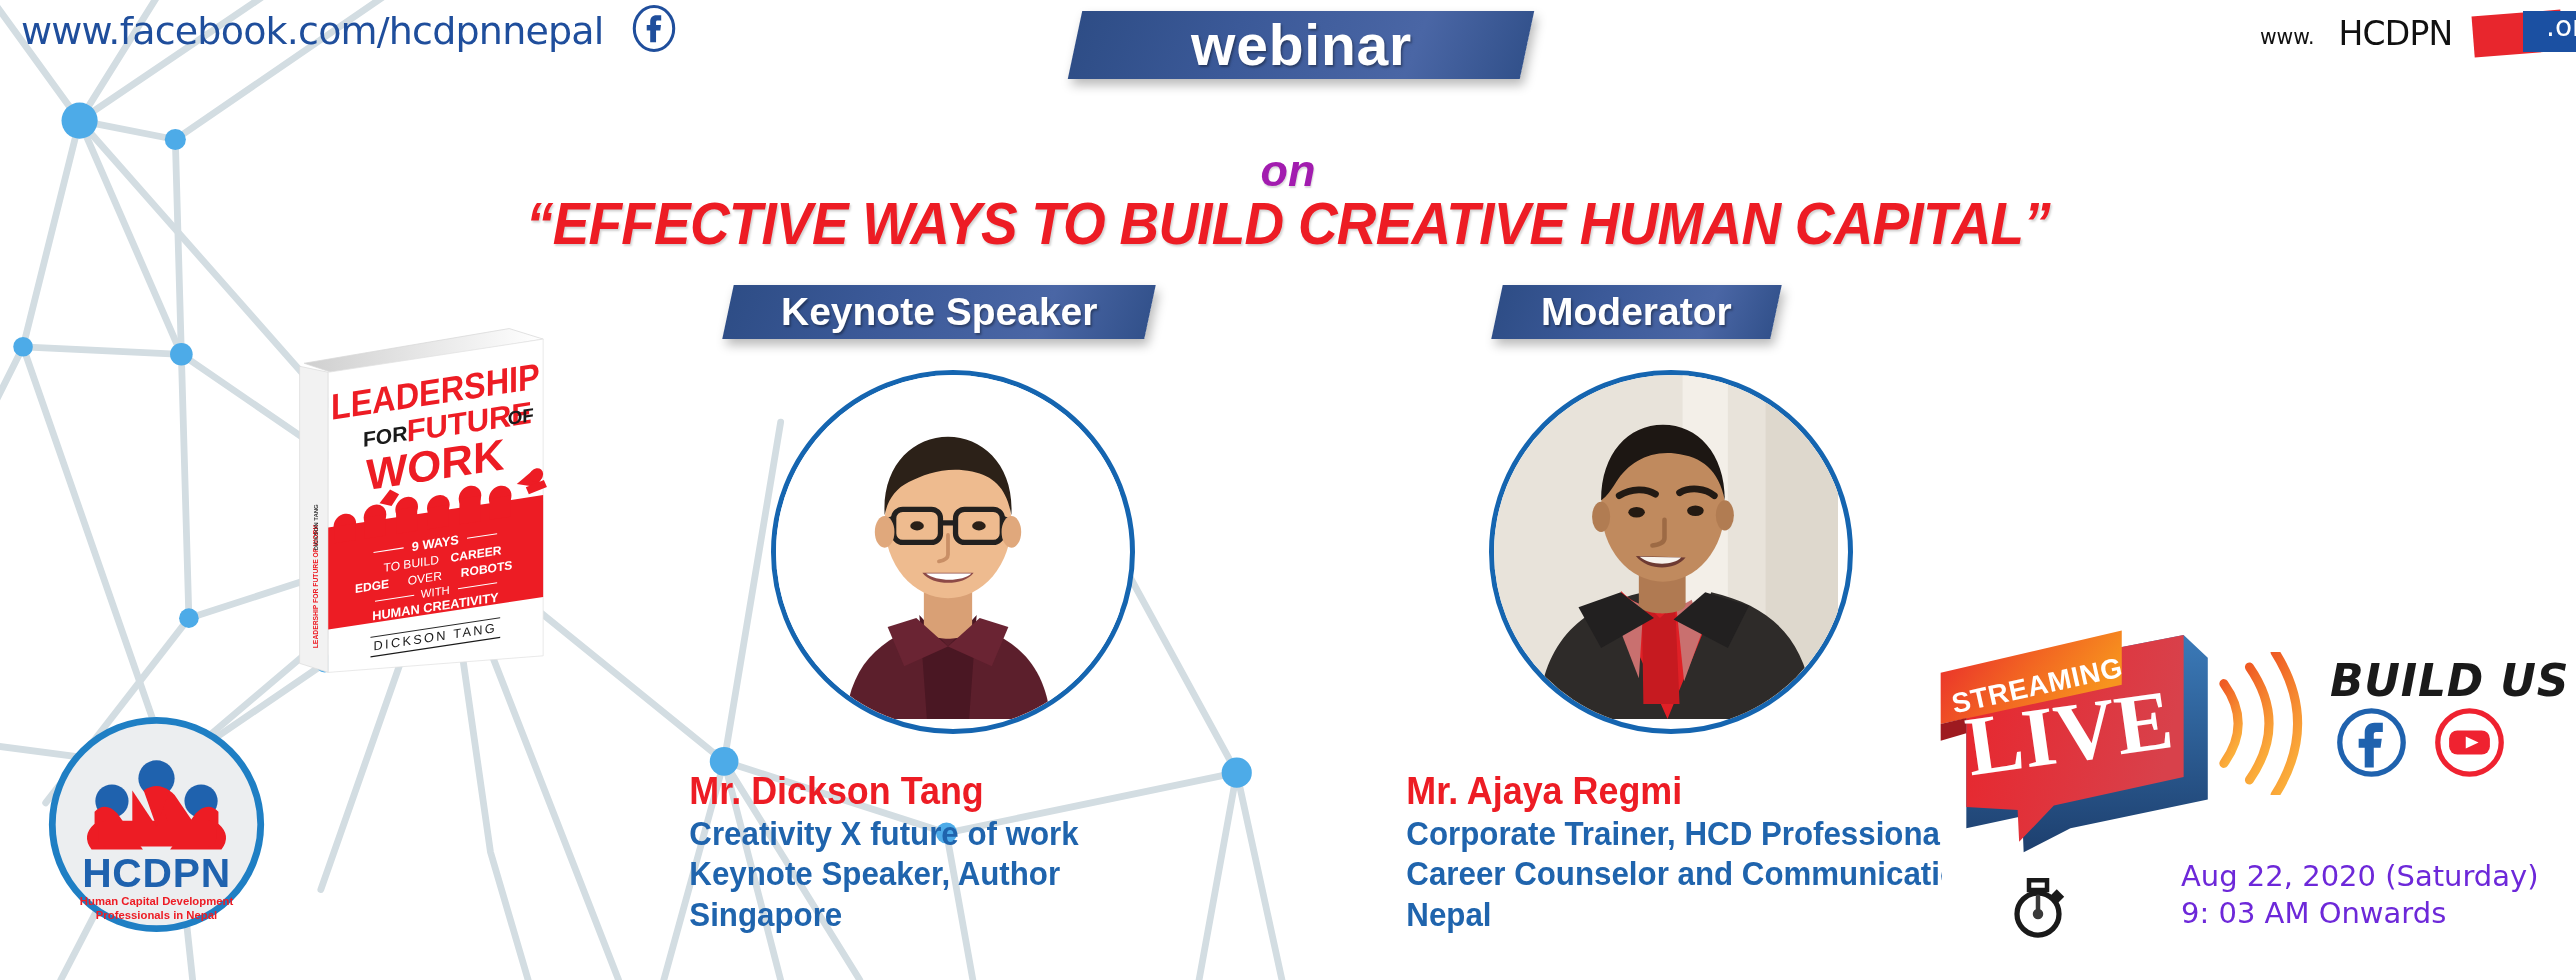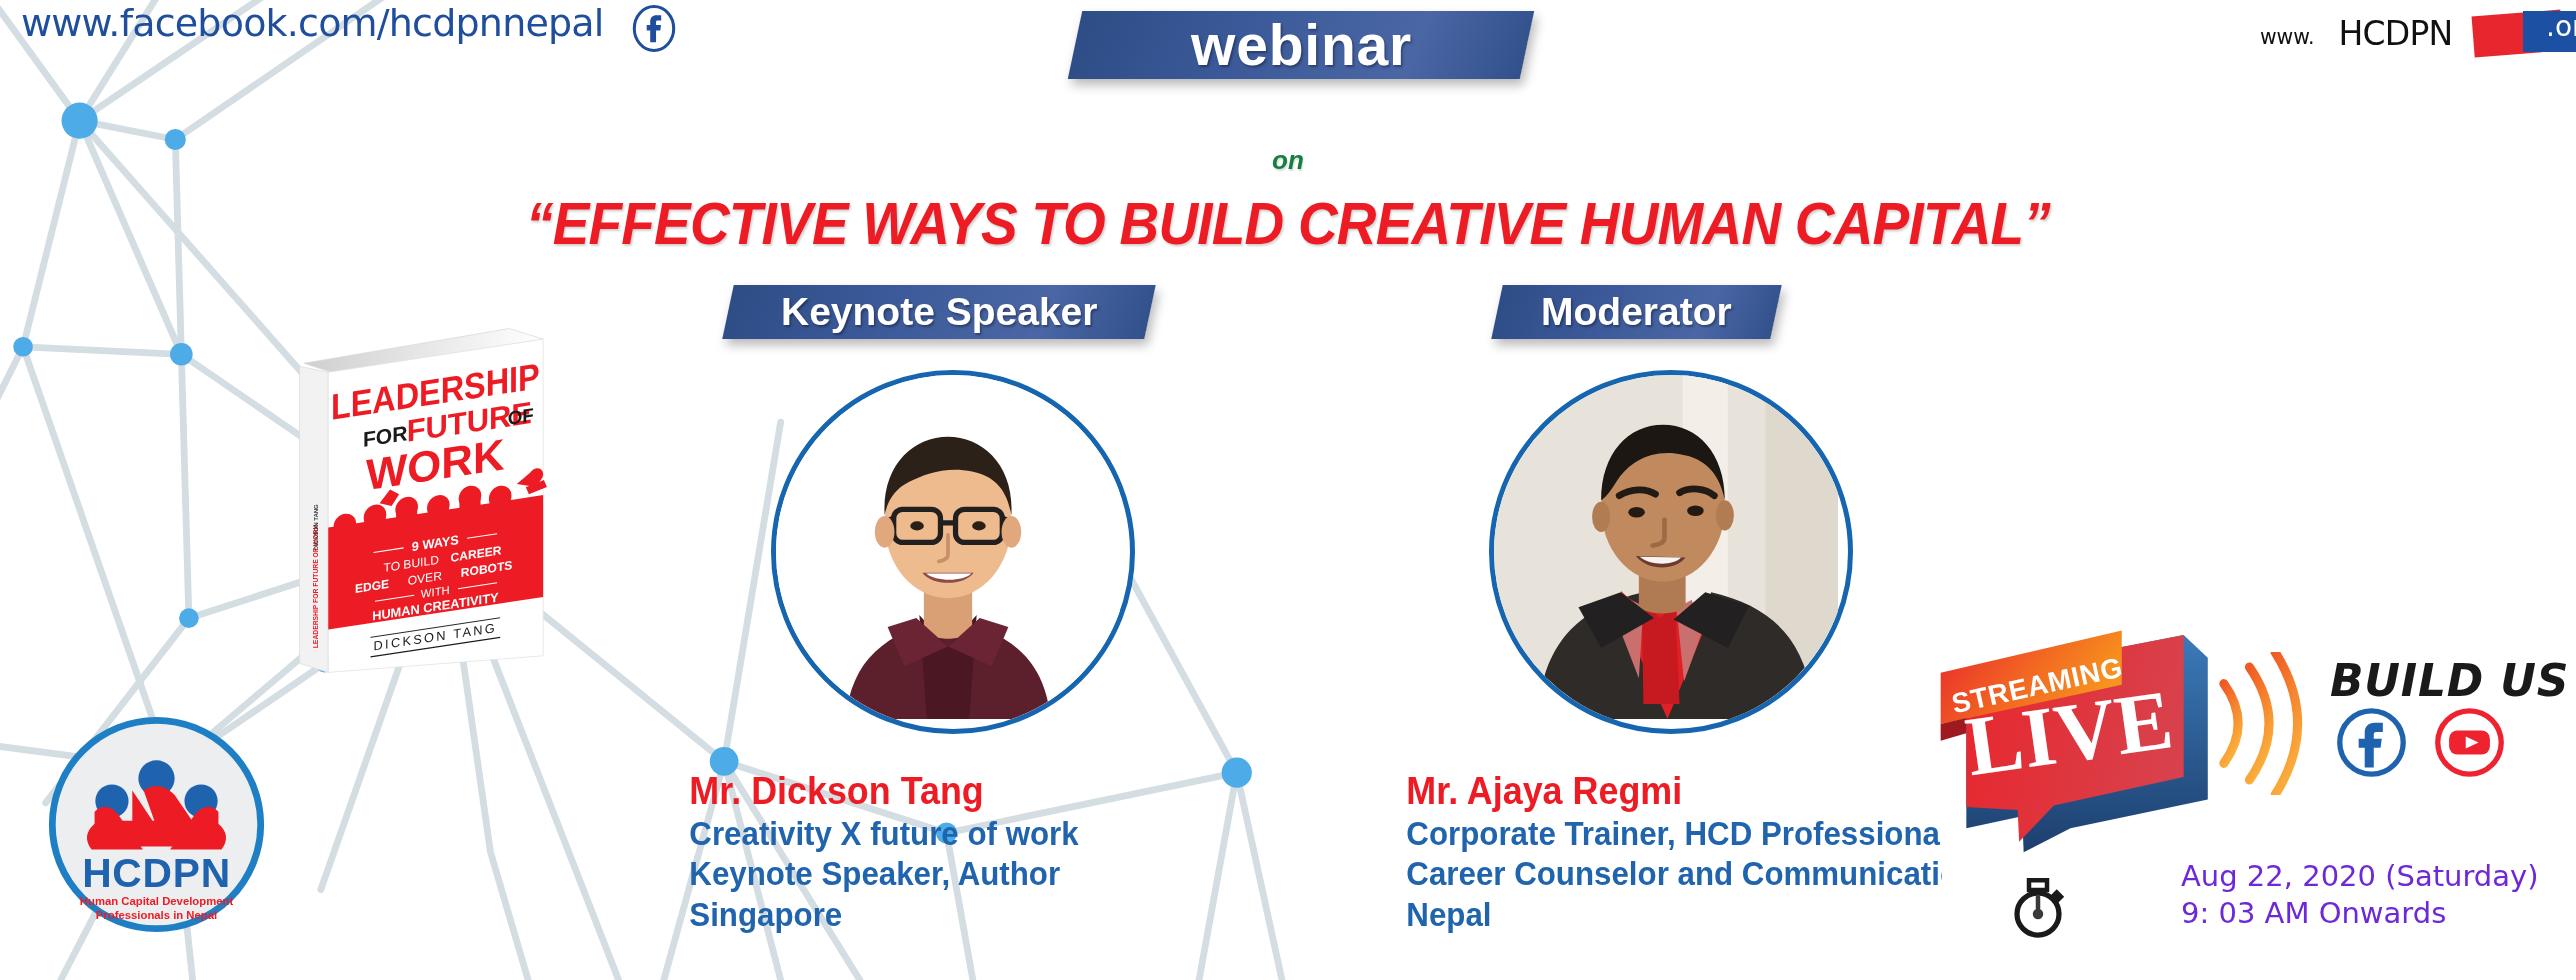--- a/index.html
+++ b/index.html
@@ -20,21 +20,21 @@
     display:flex;align-items:center;justify-content:center;
   }
   .ribbon > span{
     transform:skewX(12deg);
     color:#fff;font-weight:bold;white-space:nowrap;
     text-shadow:1.5px 1.5px 2.3px rgba(0,0,0,.35);
   }
 
   
   #fb-url{
-    position:absolute;left:21px;top:1px;
+    position:absolute;left:21px;top:9px;
     font-size:38px;color:#1f4e9c;letter-spacing:-0.8px;
     font-family:"DejaVu Sans",sans-serif;
   }
   #fb-url-icon{
     position:absolute;left:632px;top:4.5px;width:44px;height:47px;
   }
 
   
   #webinar{left:1075px;top:10.6px;width:452px;height:68px;}
   #webinar span{font-size:57px;letter-spacing:0.8px;}
@@ -62,21 +62,21 @@
     background:#1b50a2;display:flex;align-items:flex-start;justify-content:center;margin-left:44px;
   }
   #org-blue span{
     color:#fff;font-size:28px;font-family:"DejaVu Sans",sans-serif;
     position:relative;top:-1.5px;
   }
 
   
   #on-text{
     position:absolute;left:0;right:0;top:145px;text-align:center;
-    font-size:26px;font-style:italic;font-weight:bold;color:#15803d;
+    font-size:45px;font-style:italic;font-weight:bold;color:#a21caf;
     text-shadow:0.8px 1.5px 1.5px rgba(0,0,0,.15);
   }
   #main-title{
     position:absolute;left:0;right:0;top:190px;text-align:center;
     font-size:59px;font-weight:bold;font-style:italic;color:#ed1c24;
     letter-spacing:-0.8px;
     transform:scaleX(.93);
     text-shadow:1.5px 2.3px 2.3px rgba(0,0,0,.18);
     font-family:"Liberation Sans",sans-serif;
   }

